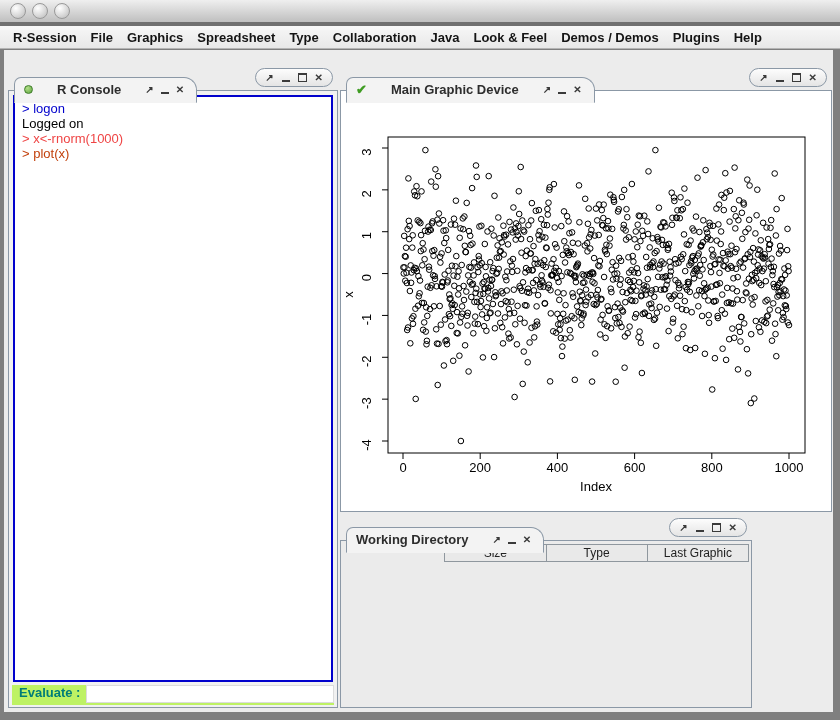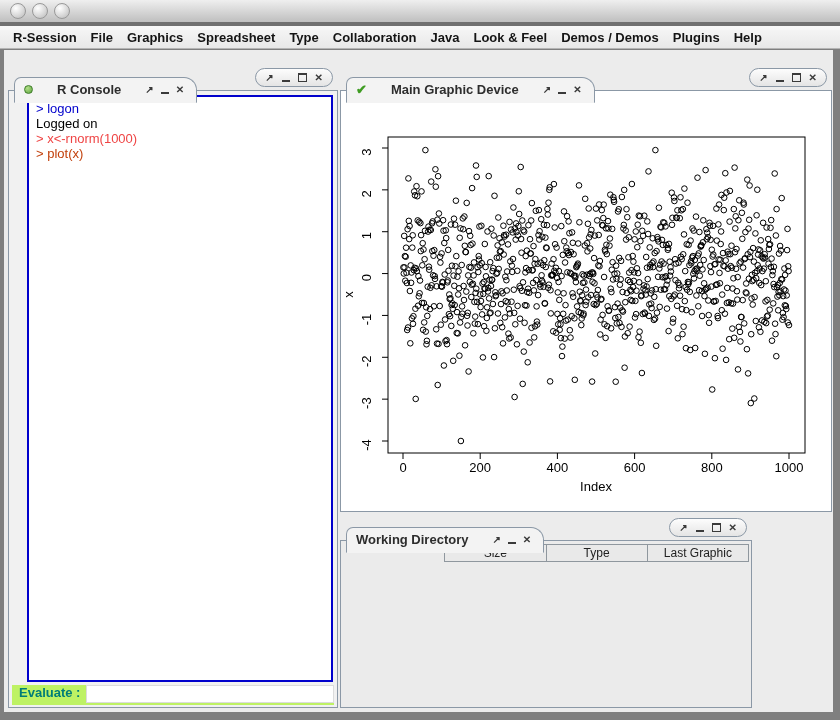--- a/index.html
+++ b/index.html
@@ -32,21 +32,21 @@
          color:#3a3a3a;line-height:1;cursor:default;}
   .detach-icon{font-size:10px;}
   .close-icon{font-size:10px;}
   .minimize-icon{width:8px;height:8px;border-bottom:2px solid #3a3a3a;}
   .maximize-icon{width:9px;height:9px;border:1px solid #3a3a3a;border-top:2px solid #3a3a3a;}
   .green-dot-icon{width:9px;height:9px;border-radius:50%;border:1px solid #3f7d2b;
                   background:radial-gradient(circle at 35% 30%,#b4e08a,#5ba33c);}
   .green-check-icon{color:#3f9c22;font-size:13px;font-weight:bold;line-height:1;}
   
   .console-output{position:absolute;left:4px;right:4px;top:4px;bottom:25px;background:#ffffff;
-                  border:2px solid #0000cc;padding:4px 7px;overflow:hidden;cursor:text;margin-left:14px;}
+                  border:2px solid #0000cc;padding:4px 7px;overflow:hidden;cursor:text;}
   .console-line{font-size:13px;line-height:15px;white-space:pre;}
   .evaluate-bar{position:absolute;left:3px;right:3px;bottom:2px;height:20px;display:flex;align-items:flex-start;background:#bef264;}
   .evaluate-label{font-size:13px;font-weight:bold;color:#007d78;padding:0 6px 0 7px;white-space:nowrap;}
   .evaluate-input{flex:1;height:18px;border:1px solid #dcdcdc;background:#ffffff;font-size:13px;
                   font-family:"Liberation Sans",sans-serif;outline:none;padding:0 4px;}
   
   .plot-body{background:#ffffff;}
   .plot-body svg{position:absolute;left:0;top:0;}
   
   .wd-body{background:#ebebeb;}

